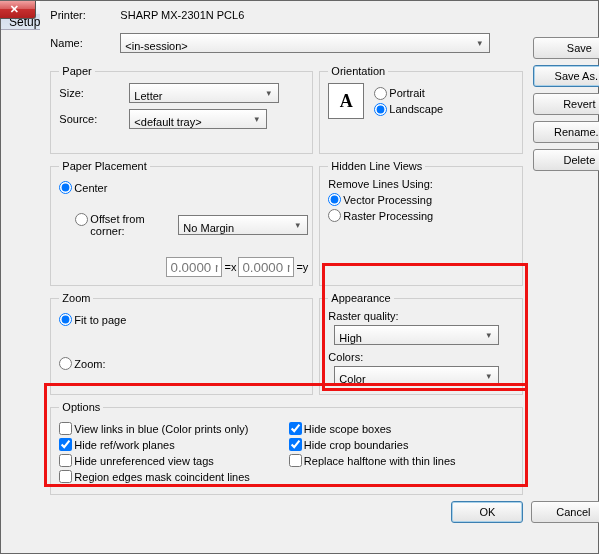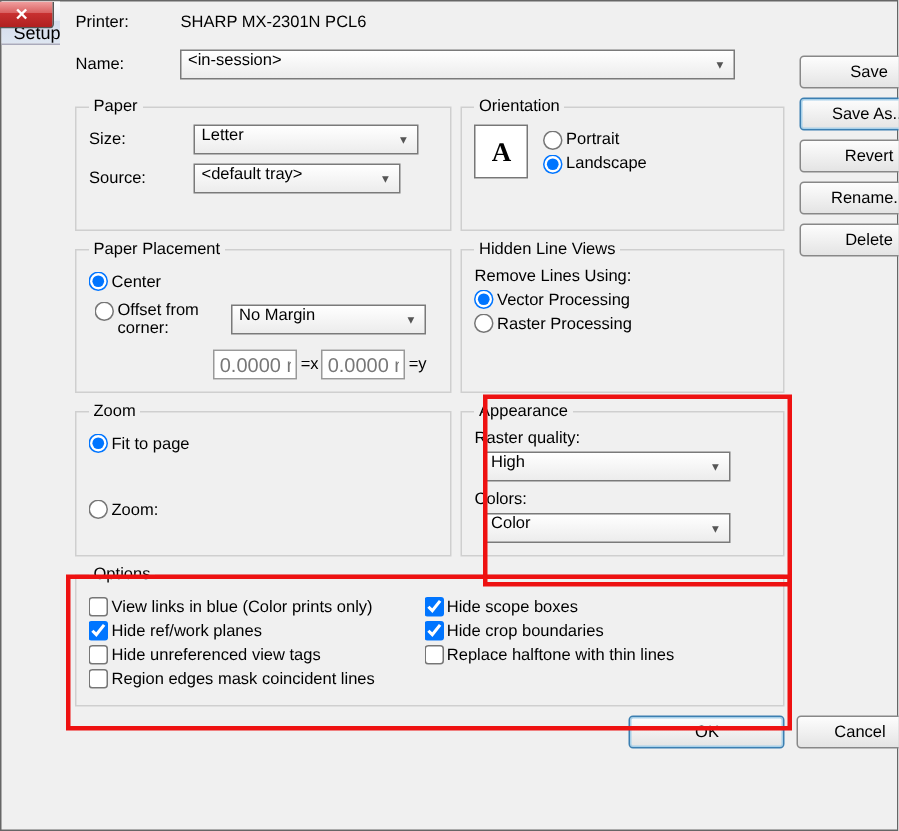--- a/index.html
+++ b/index.html
@@ -6,25 +6,25 @@
   .window{width:599px;height:554px;border:1px solid #666;box-sizing:border-box;position:relative;background:#f0f0f0;display:flex;flex-direction:row}
   .titlebar{height:28px;background:linear-gradient(to bottom,#fdfefe 0%,#e8edf5 45%,#d4dded 46%,#dee6f1 100%);border-bottom:1px solid #aab;display:flex;align-items:center;padding-left:8px;position:relative}
   .titlebar .title{font-size:12px;color:#000}
   .winbtns{position:absolute;right:4px;top:0;display:flex}
   .winbtn{width:26px;height:18px;margin-left:2px;border:1px solid #555;border-top:none;border-radius:0 0 3px 3px;display:flex;align-items:center;justify-content:center;font-size:11px;font-weight:bold;color:#333;box-sizing:border-box}
   .winbtn.help{width:28px;background:linear-gradient(to bottom,#e9f1fb,#c5d6ef)}
   .winbtn.close{width:44px;background:linear-gradient(to bottom,#f1a0a0 0%,#d96060 45%,#c83030 46%,#b02020 100%);color:#fff}
   .body{flex:1;padding:8px 10px 6px 10px;display:flex;flex-direction:column;position:relative}
   .row{display:flex;align-items:center;margin-bottom:6px}
   .lbl{width:70px}
-  .combo{display:flex;align-items:flex-start;height:20px;border:1px solid #7a7a7a;background:linear-gradient(to bottom,#fff,#ececec);padding:0 4px;box-sizing:border-box;position:relative}
+  .combo{display:flex;align-items:flex-end;height:20px;border:1px solid #7a7a7a;background:linear-gradient(to bottom,#fff,#ececec);padding:0 4px;box-sizing:border-box;position:relative}
   .combo .arrow{position:absolute;right:2px;top:2px;width:15px;height:14px;display:flex;align-items:center;justify-content:center;color:#555;font-size:9px}
   .btn{height:22px;border:1px solid #888;background:linear-gradient(to bottom,#fdfdfd,#e4e4e4);border-radius:3px;display:flex;align-items:center;justify-content:center;padding:0 4px;box-sizing:border-box}
   .btn.default{border:1px solid #3c7fb1;box-shadow:inset 0 0 0 1px #a7d0e9}
-  fieldset{border:1px solid #cfcfcf;margin:0;padding:6px 16px 8px 8px}
+  fieldset{border:1px solid #cfcfcf;margin:0;padding:6px 4px 8px 8px}
   legend{padding:0 3px}
   .cols{display:flex;gap:6px}
   .leftcol{flex:1;display:flex;flex-direction:column;gap:6px}
   .rightbtns{width:92px;display:flex;flex-direction:column;gap:6px;margin-left:4px}
   .radio,.check{display:flex;align-items:center;gap:2px;margin:3px 0}
   input[type=radio],input[type=checkbox]{margin:0}
   .txt{height:20px;border:1px solid #999;background:#fff;padding:0 3px;box-sizing:border-box;color:#777;text-align:right}
   .annot{position:absolute;border:3px solid #e11;pointer-events:none}
   .orient-icon{width:34px;height:34px;border:1px solid #777;background:#fff;display:flex;align-items:center;justify-content:center;font-family:"Times New Roman",serif;font-size:18px;font-weight:bold}
   .footer{display:flex;justify-content:flex-end;gap:8px;padding:6px 10px}
@@ -100,21 +100,21 @@
         </div>
 
         <div style="display:flex;gap:6px">
           <fieldset style="flex:1">
             <legend>Paper Placement</legend>
             <label class="radio">
                 <input type="radio" name="pl" checked="" style="">
                 <span>Center</span>
               </label>
             <div class="radio">
-              <label class="radio" style="margin:4px;align-items:flex-start">
+              <label class="radio" style="margin:16px;align-items:flex-start">
                   <input type="radio" name="pl" style="">
                   <span style="width:70px;line-height:12px">Offset from corner:</span>
                 </label>
               <div class="combo" style="width:130px">
                 <span>No Margin</span>
                 <span class="arrow">▾</span>
               </div>
             </div>
             <div style="display:flex;justify-content:flex-end;align-items:center;gap:2px;margin-top:4px">
               <input class="txt" style="width: 56px;" value="0.0000 m">
@@ -220,21 +220,21 @@
         <div class="btn">
             <span>Rename...</span>
           </div>
         <div class="btn">
             <span>Delete</span>
           </div>
       </div>
     </div>
 
     <div class="footer">
-      <div class="btn default" style="width:104px">
+      <div class="btn default" style="width:72px">
           <span>OK</span>
         </div>
       <div class="btn" style="width:84px">
           <span>Cancel</span>
         </div>
     </div>
 
     <div class="annot" style="left:282px;top:262px;width:200px;height:122px"></div>
     <div class="annot" style="left:4px;top:382px;width:478px;height:98px"></div>
 

